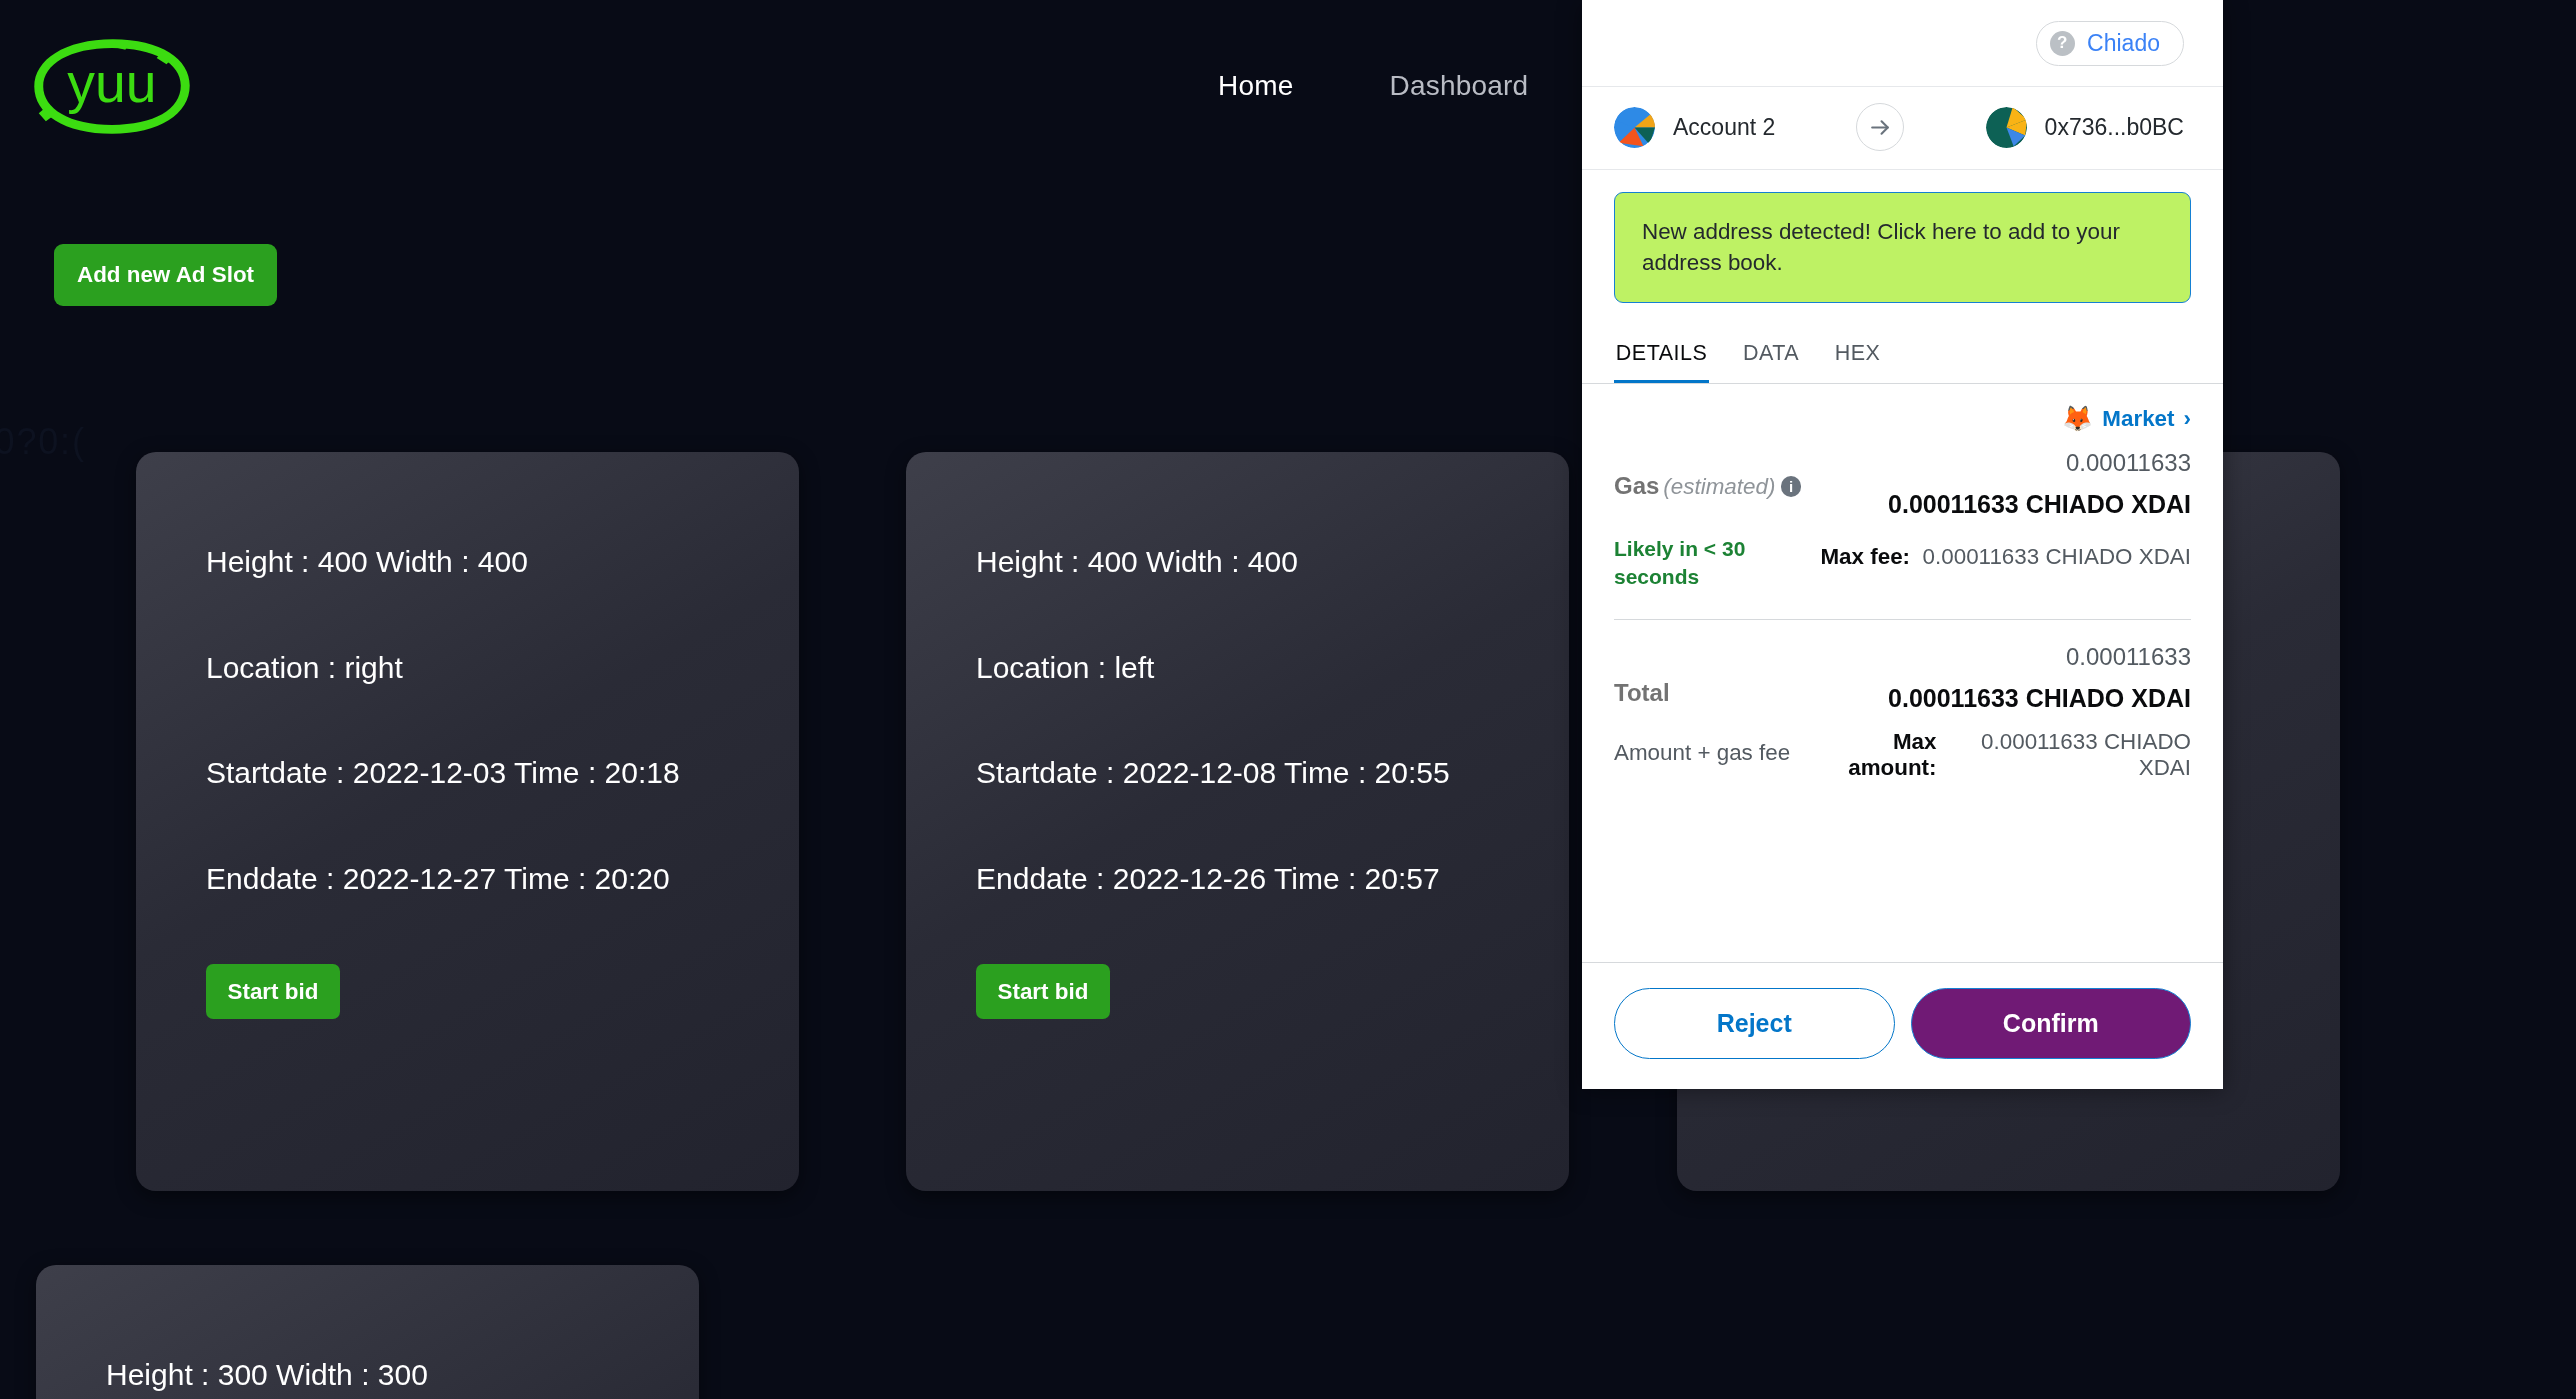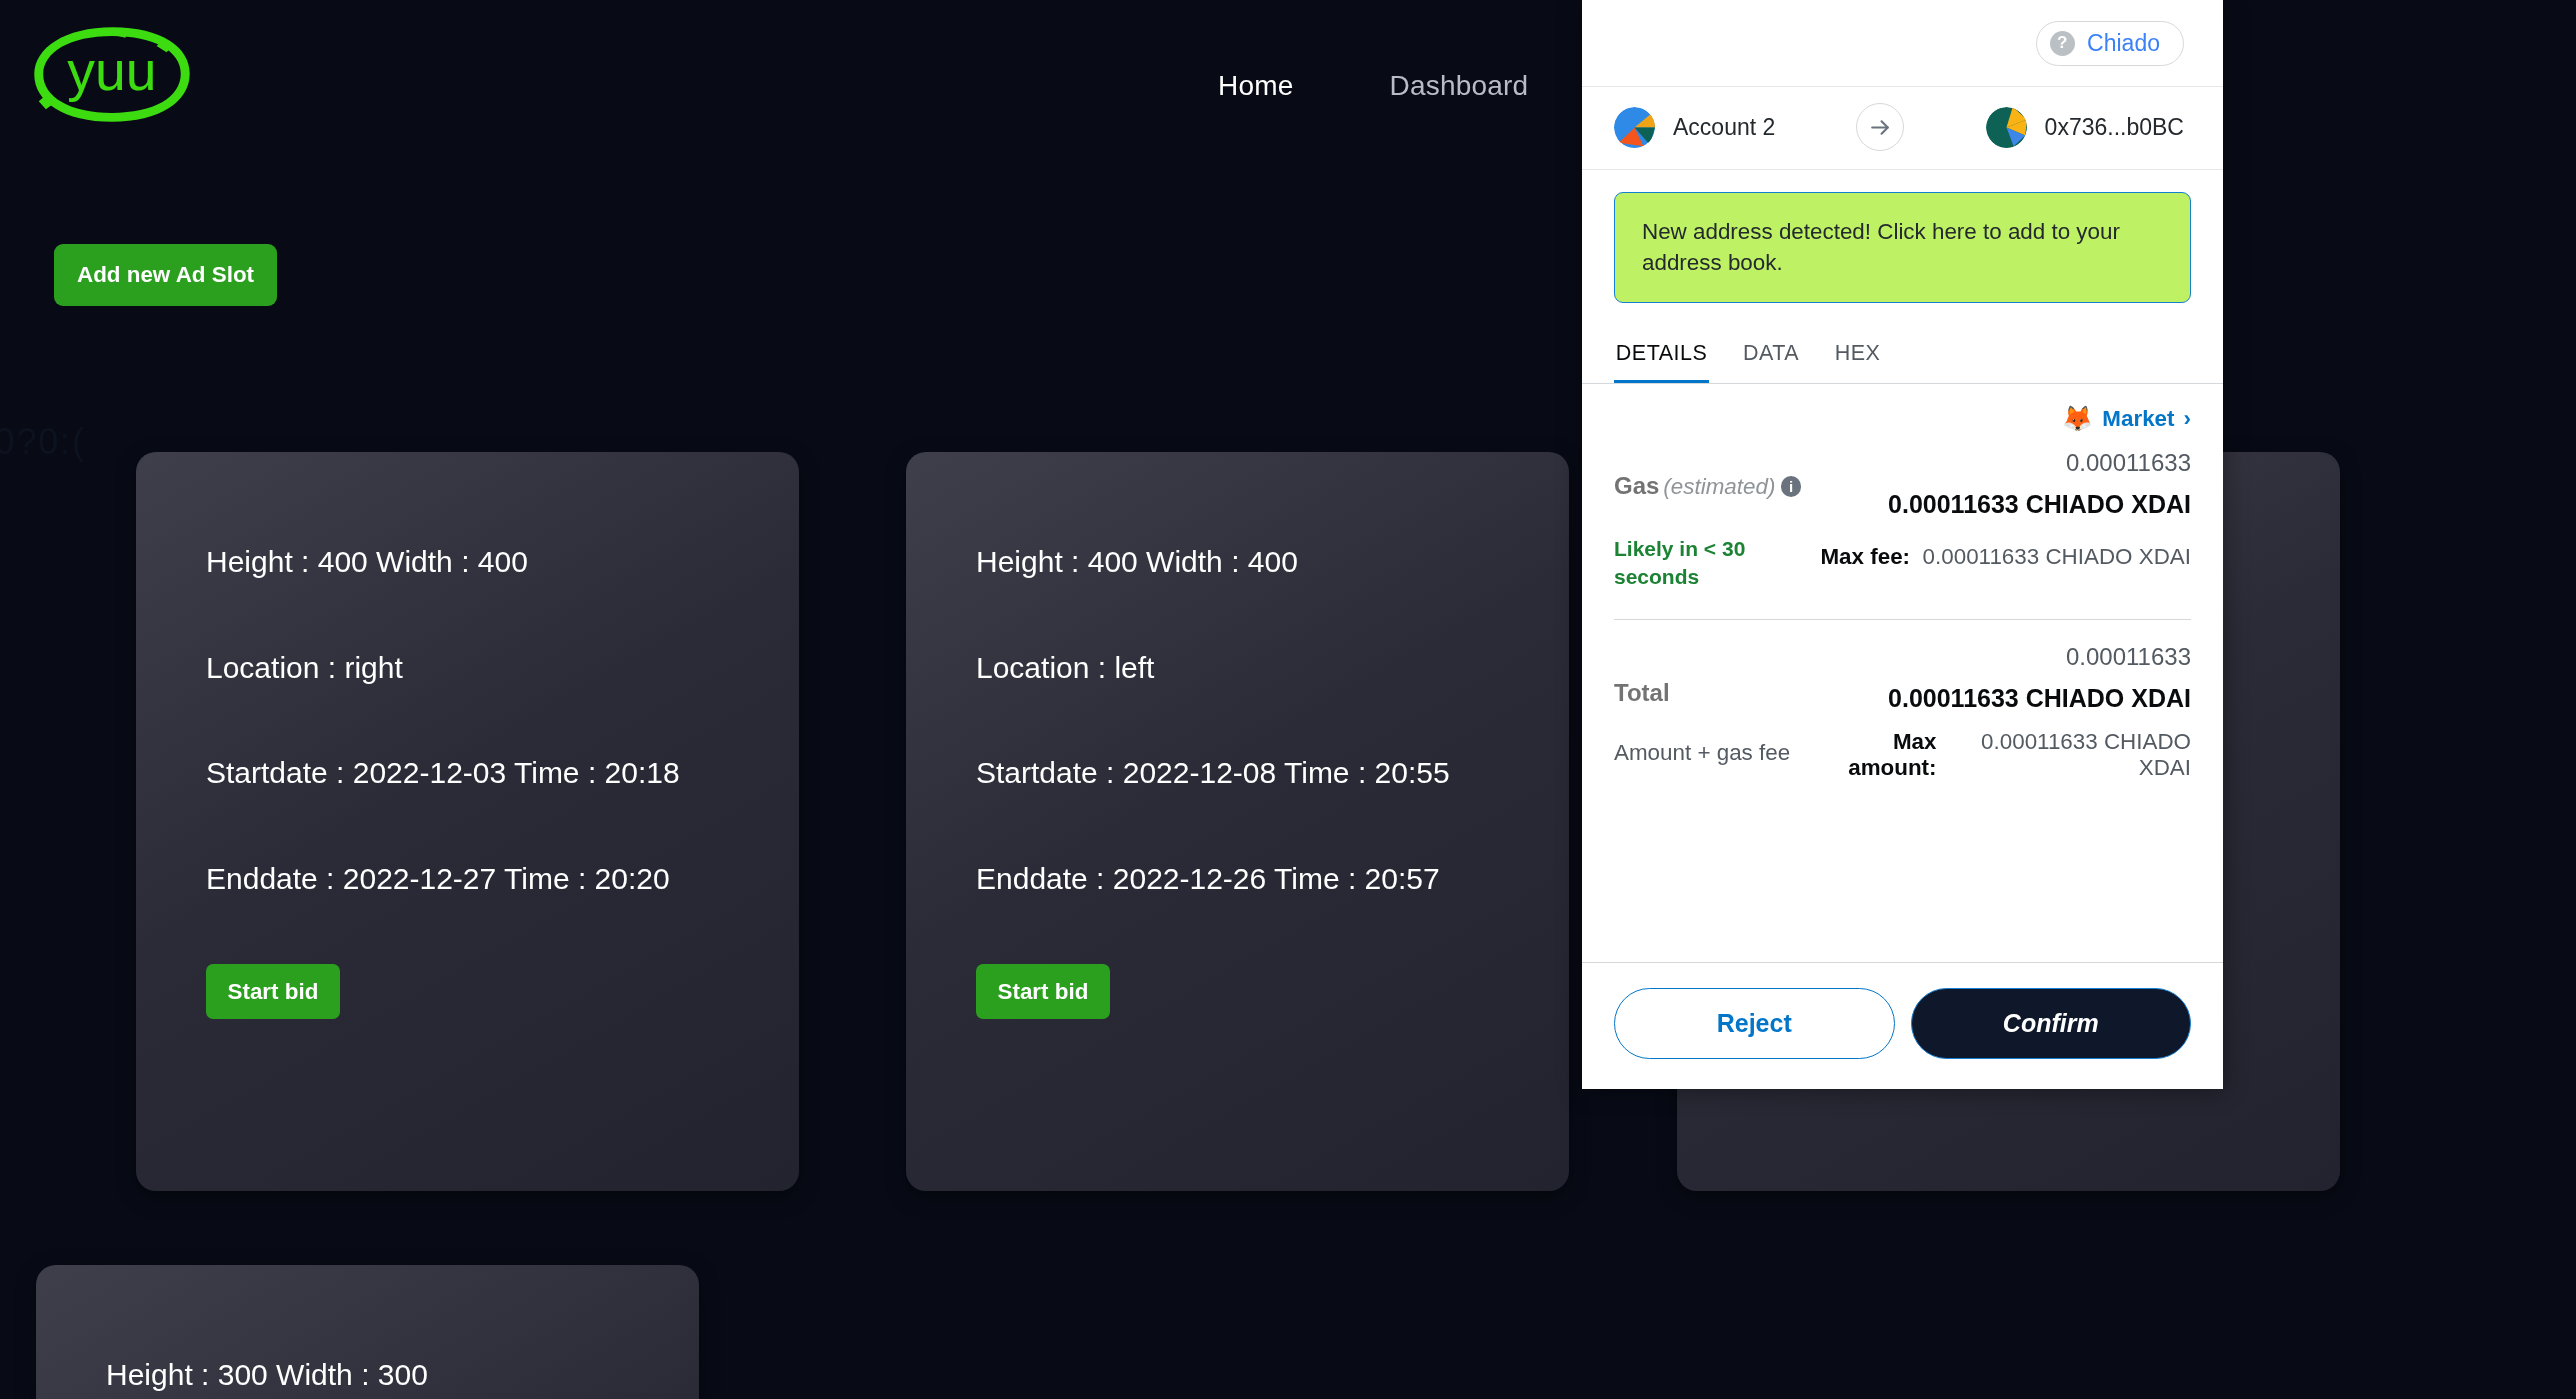--- a/index.html
+++ b/index.html
@@ -11,21 +11,21 @@
   body { background: #080b16; position: relative; }
 
   
   .page { position: absolute; inset: 0; background: #080b16; }
 
   .topbar {
     position: absolute; top: 0; left: 0; width: 2576px; height: 193px;
     display: flex; align-items: center;
   }
   .logo-wrap {
-    position: absolute; left: 27px; top: 20px;
+    position: absolute; left: 27px; top: 32px;
     width: 170px; height: 109px;
   }
   .logo-wrap svg { display: block; }
 
   .nav {
     position: absolute; left: 1218px; top: 70px;
     display: flex; gap: 96px; align-items: center;
   }
   .nav a {
     font-size: 28px; text-decoration: none; letter-spacing: 0.2px;
@@ -182,21 +182,21 @@
   .mm-footer {
     border-top: 0.9px solid #d6d9dc;
     padding: 25px 32px 30px 32px;
     display: flex; gap: 16px;
   }
   .mm-btn {
     flex: 1; border-radius: 895px; font-size: 25px; font-weight: bold;
     padding: 20px 0; cursor: pointer; text-align: center;
   }
   .mm-btn.secondary { background: #fff; color: #0376c9; border: 1.8px solid #0376c9; }
-  .mm-btn.primary { background: #0f172a; color: #fff; border: 1.8px solid #1580d3; font-style: italic; }
+  .mm-btn.primary { background: #701a75; color: #fff; border: 1.8px solid #1580d3; }
 </style>
 </head>
 <body>
 
 <div class="page">
 
   <div class="topbar">
     <div class="logo-wrap">
       <svg width="170" height="109" viewBox="0 0 190 122" aria-hidden="true">
         <path d="M96 8 C 150 8 182 30 182 60 C 182 92 148 114 95 114 C 42 114 8 92 8 61 C 8 31 42 8 96 8 Z

